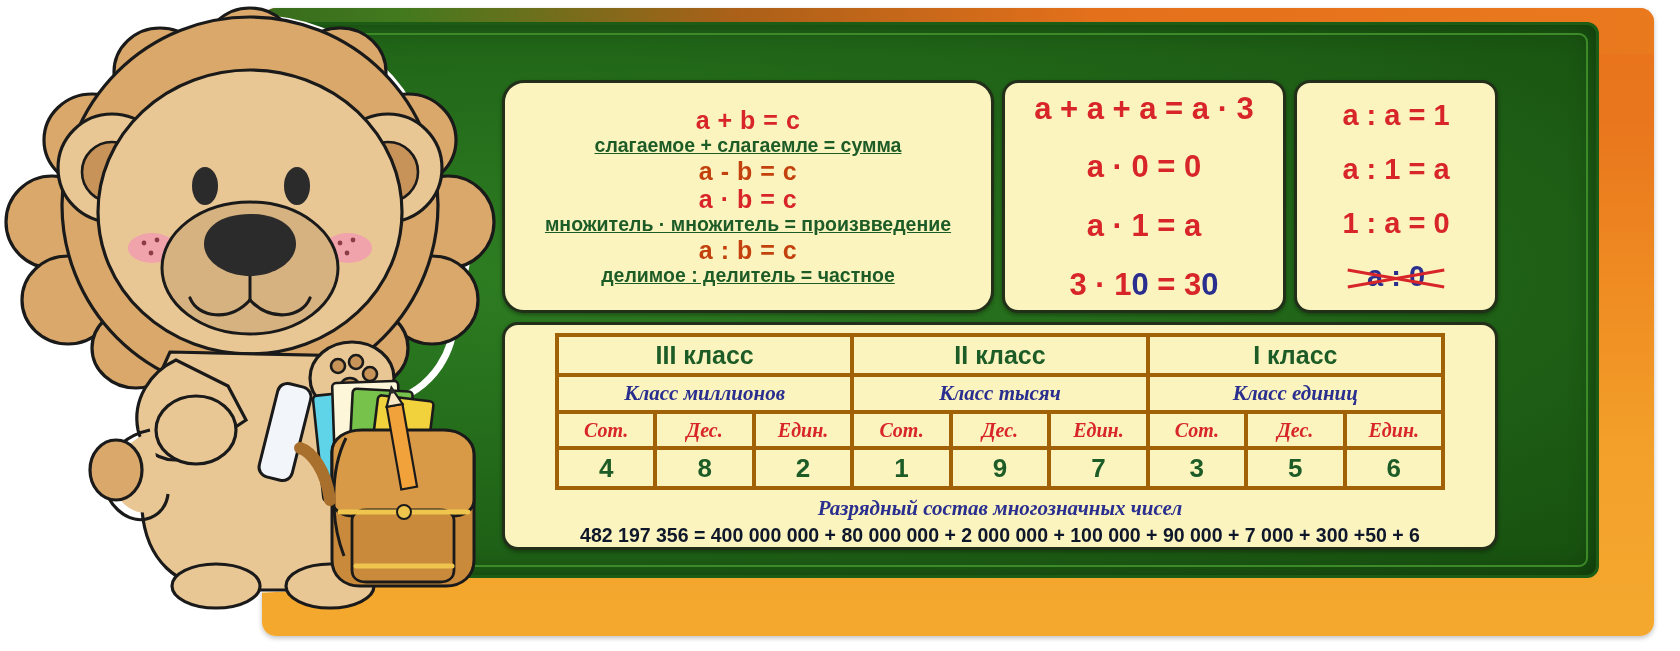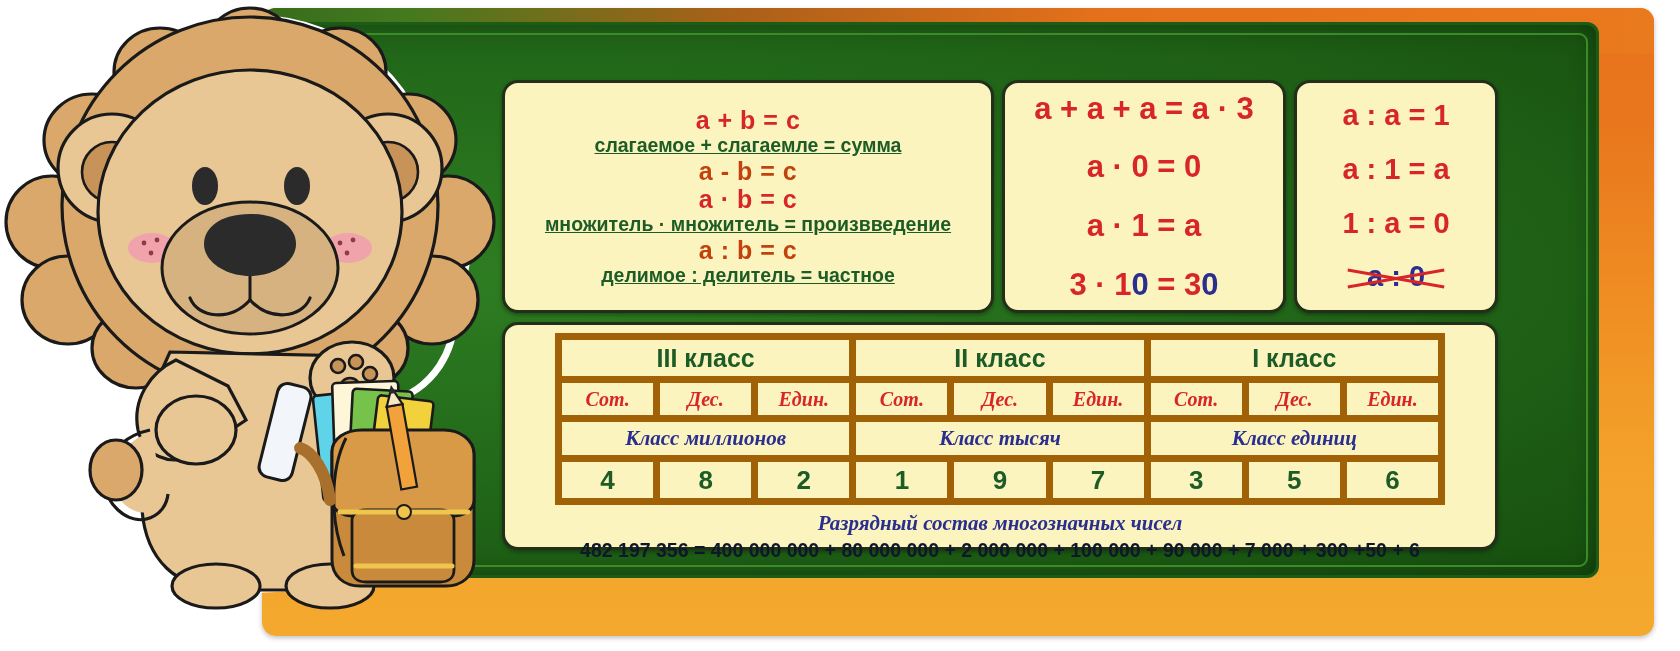--- a/index.html
+++ b/index.html
@@ -64,20 +64,21 @@
     box-shadow: 0 2px 4px rgba(0,0,0,0.35);
   }
 
   
   #card-ops {
     left: 502px; top: 80px;
     width: 492px; height: 233px;
     display: flex; flex-direction: column;
     align-items: center; justify-content: center;
     padding: 4px 8px;
+    border-radius: 22px;
   }
   .formula {
     font-weight: bold;
     font-size: 25px;
     line-height: 1.12;
     letter-spacing: 0.5px;
     white-space: nowrap;
   }
   .formula.red  { color: #d8252a; }
   .formula.blue { color: #c2410c; }
@@ -144,21 +145,21 @@
     padding: 8px 10px 6px 10px;
     display: flex; flex-direction: column;
   }
   table.pv {
     width: 890px;
     margin: 0 auto;
     border-collapse: collapse;
     table-layout: fixed;
   }
   table.pv td {
-    border: 7px solid #a16207;
+    border: 4px solid #a16207;
     text-align: center;
     padding: 0;
   }
   .cls-title {
     font-size: 25px; font-weight: bold;
     color: #1d5c27;
     height: 36px; line-height: 36px;
   }
   .cls-sub {
     font-family: "Liberation Serif", serif;
@@ -246,34 +247,34 @@
 
   <div class="card" id="card-table">
     <table class="pv">
       <tbody>
         <tr>
           <td class="cls-title" colspan="3">III класс</td>
           <td class="cls-title" colspan="3">II класс</td>
           <td class="cls-title" colspan="3">I класс</td>
         </tr>
         <tr>
+          <td class="cls-sub" colspan="3">Класс миллионов</td>
+          <td class="cls-sub" colspan="3">Класс тысяч</td>
+          <td class="cls-sub" colspan="3">Класс единиц</td>
+        </tr>
+        <tr>
           <td class="cls-ord">Сот.</td>
           <td class="cls-ord">Дес.</td>
           <td class="cls-ord">Един.</td>
           <td class="cls-ord">Сот.</td>
           <td class="cls-ord">Дес.</td>
           <td class="cls-ord">Един.</td>
           <td class="cls-ord">Сот.</td>
           <td class="cls-ord">Дес.</td>
           <td class="cls-ord">Един.</td>
-        </tr>
-        <tr>
-          <td class="cls-sub" colspan="3">Класс миллионов</td>
-          <td class="cls-sub" colspan="3">Класс тысяч</td>
-          <td class="cls-sub" colspan="3">Класс единиц</td>
         </tr>
         <tr>
           <td class="cls-digit">4</td>
           <td class="cls-digit">8</td>
           <td class="cls-digit">2</td>
           <td class="cls-digit">1</td>
           <td class="cls-digit">9</td>
           <td class="cls-digit">7</td>
           <td class="cls-digit">3</td>
           <td class="cls-digit">5</td>

